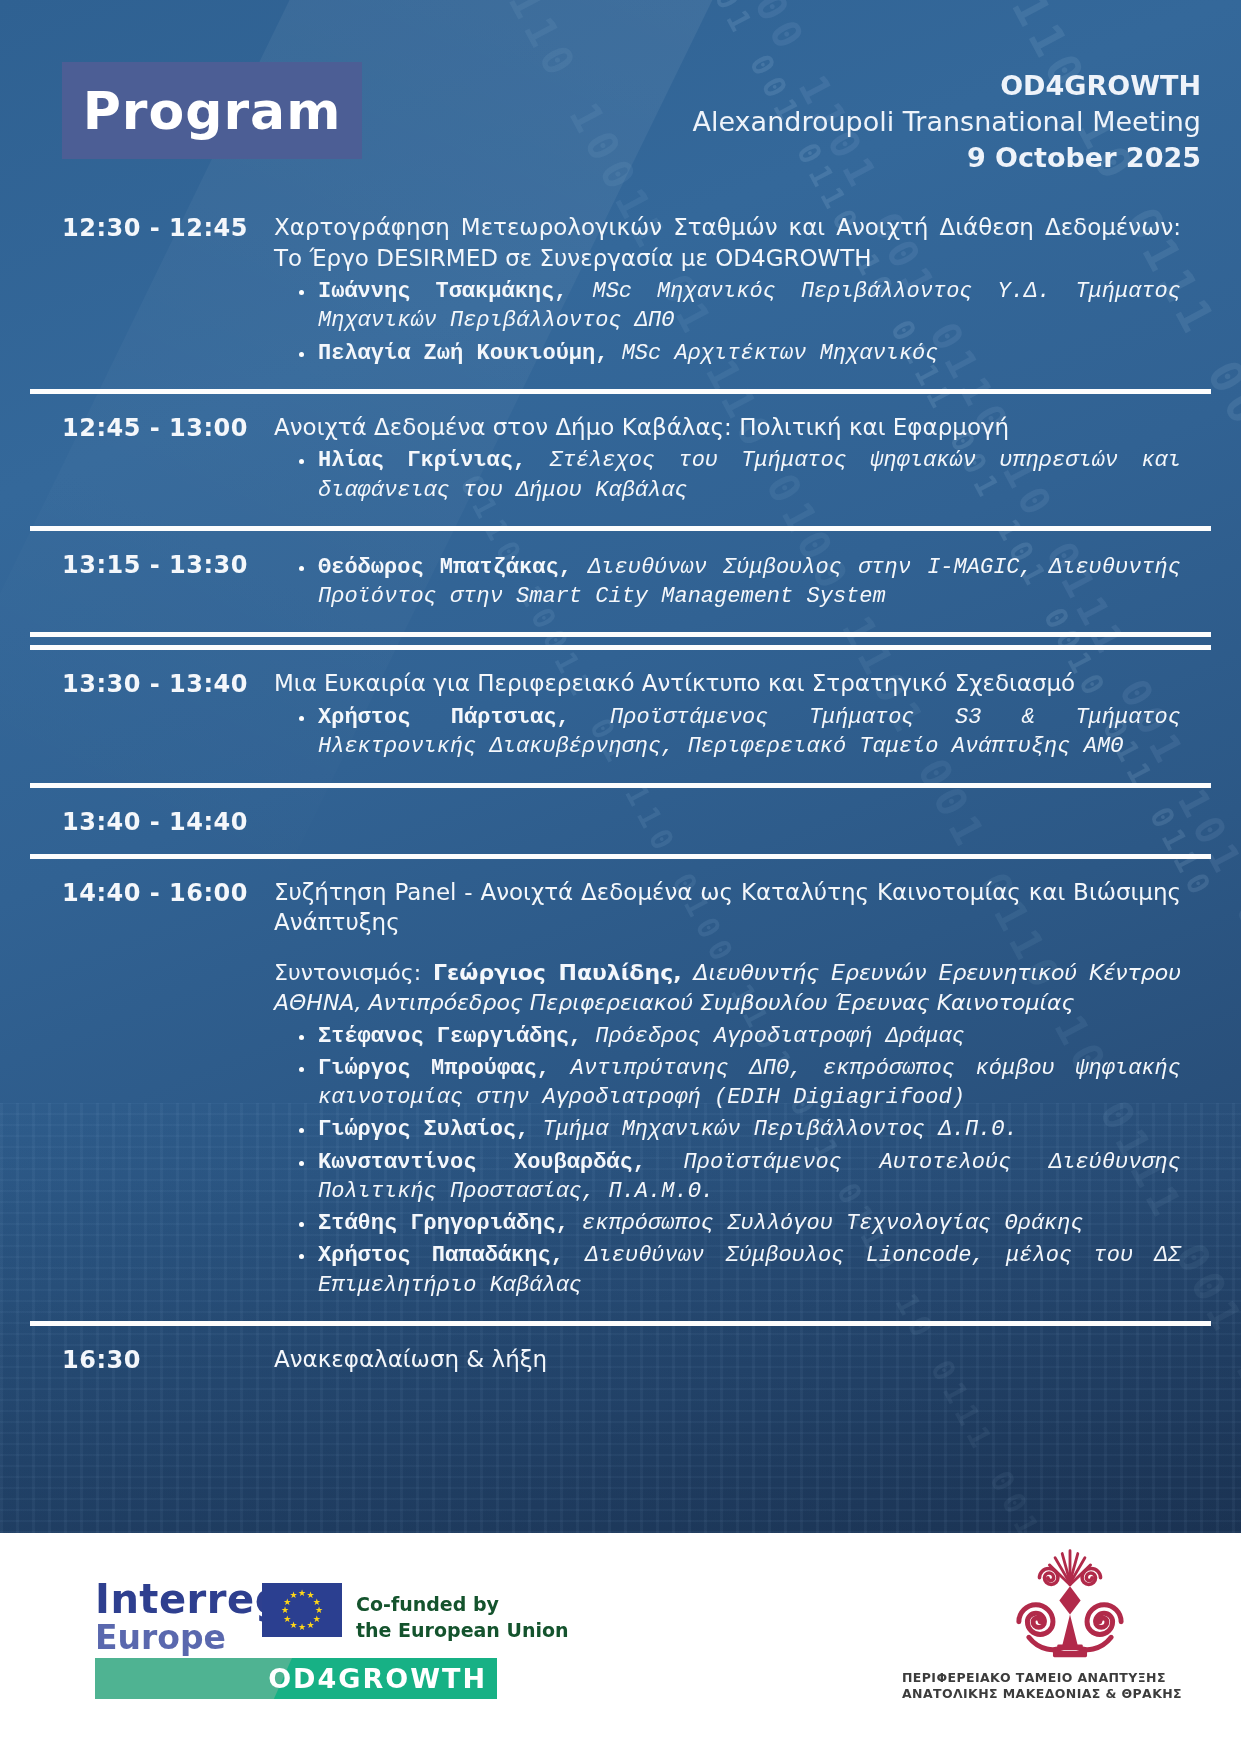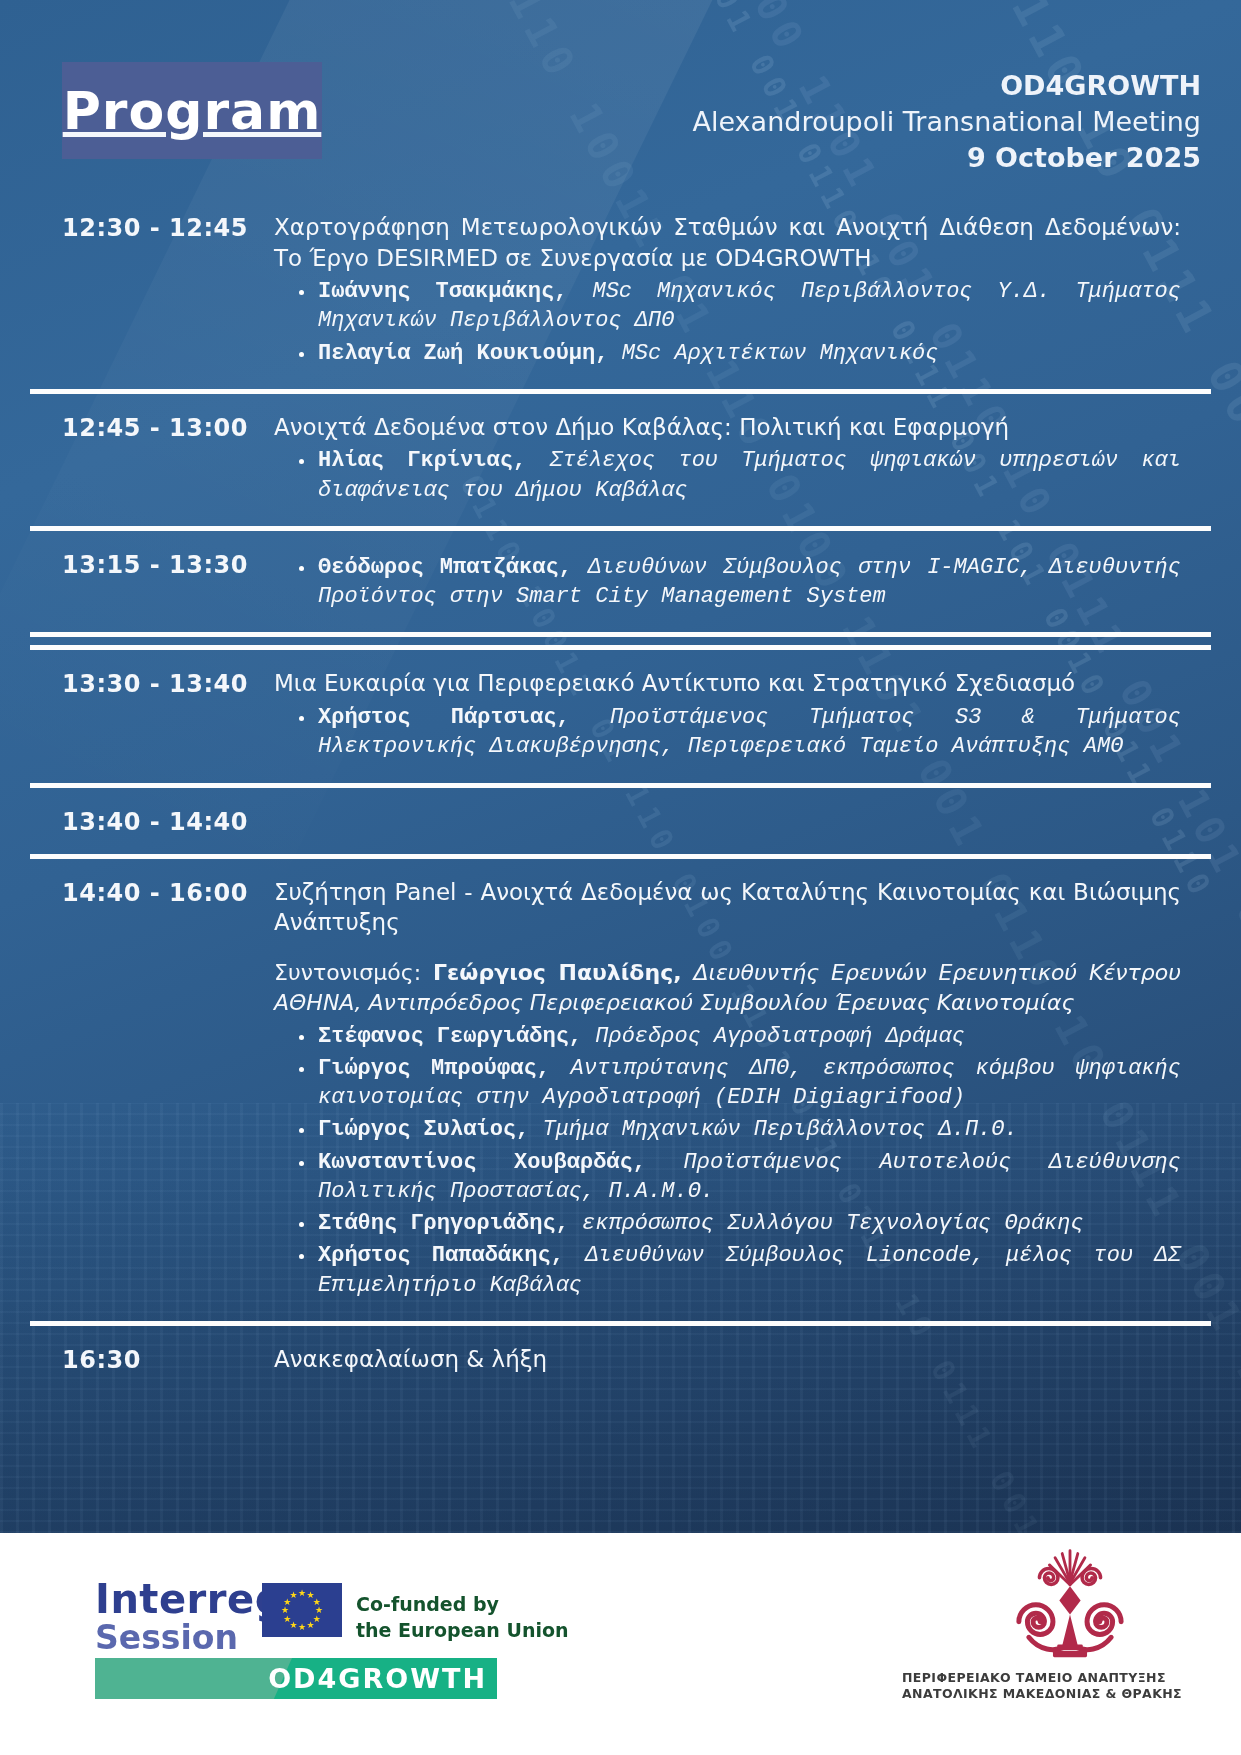--- a/index.html
+++ b/index.html
@@ -23,22 +23,22 @@
   .bin.b5{top:330px;left:-70px;font-size:40px;color:rgba(195,225,250,0.09);}
   .bin.b6{top:880px;left:-60px;font-size:42px;color:rgba(180,215,245,0.08);}
   .bin.b7{top:1190px;left:30px;font-size:30px;color:rgba(180,215,245,0.10);}
   .city{position:absolute;left:0;right:0;bottom:222px;height:430px;pointer-events:none;
     background:
       repeating-linear-gradient(90deg,rgba(170,205,240,0.05) 0 3px,transparent 3px 16px),
       repeating-linear-gradient(0deg,rgba(150,190,230,0.05) 0 2px,transparent 2px 11px),
       linear-gradient(rgba(16,35,62,0) 0%,rgba(14,30,55,0.38) 100%);}
   
   .header{position:relative;display:flex;justify-content:space-between;align-items:flex-start;padding-top:62px;}
-  .program-box{margin-left:62px;width:260px;height:97px;background:#4c5e95;
-    display:flex;align-items:center;justify-content:center;text-decoration:underline;}
+  .program-box{margin-left:62px;width:300px;height:97px;background:#4c5e95;
+    display:flex;align-items:center;justify-content:center;}
   .program-box span{font-size:52px;font-weight:bold;letter-spacing:1px;color:#ffffff;}
   .event-info{margin-right:40px;margin-top:6px;text-align:right;line-height:36px;font-size:27px;color:#eef3fa;}
   .event-info .strong{font-weight:bold;}
   
   .schedule{position:relative;margin-top:26px;}
   .row{display:grid;grid-template-columns:212px 1fr;padding:10px 60px 10px 62px;align-items:start;}
   .time{font-weight:bold;font-size:24px;letter-spacing:0.5px;padding-top:2px;white-space:nowrap;}
   .content{min-width:0;}
   .title{margin:0;font-size:23px;line-height:1.33;text-align:justify;}
   .title.strong{font-weight:bold;font-size:25.5px;text-align:left;}
@@ -177,21 +177,21 @@
         <p class="title" style="text-align:left">Ανακεφαλαίωση &amp; λήξη</p>
       </div>
     </div>
 
   </div>
 
   <div class="footer">
 
     <div class="interreg">
       <div class="l1">Interreg</div>
-      <div class="l2">Session</div>
+      <div class="l2">Europe</div>
     </div>
 
     <svg class="eu-flag" width="80" height="54" viewBox="0 0 80 54">
       <rect x="0" y="0" width="80" height="54" fill="#2b3f90"></rect>
       <g fill="#ffd617" font-size="9" text-anchor="middle" font-family="DejaVu Sans, sans-serif">
         <text x="40" y="13">★</text>
           <text x="48.5" y="15.3">★</text>
           <text x="54.7" y="21.5">★</text>
         <text x="57" y="30">★</text>
           <text x="54.7" y="38.5">★</text>

